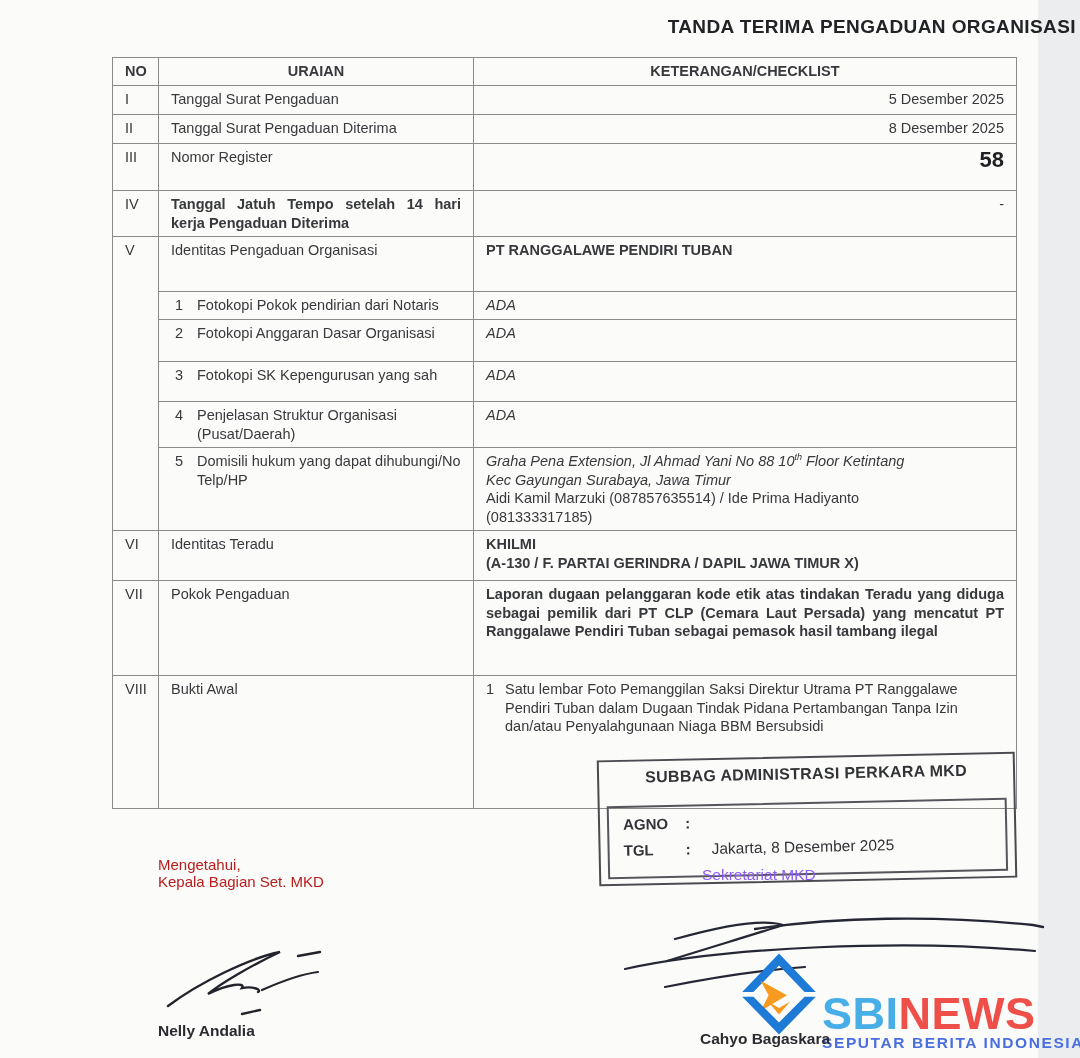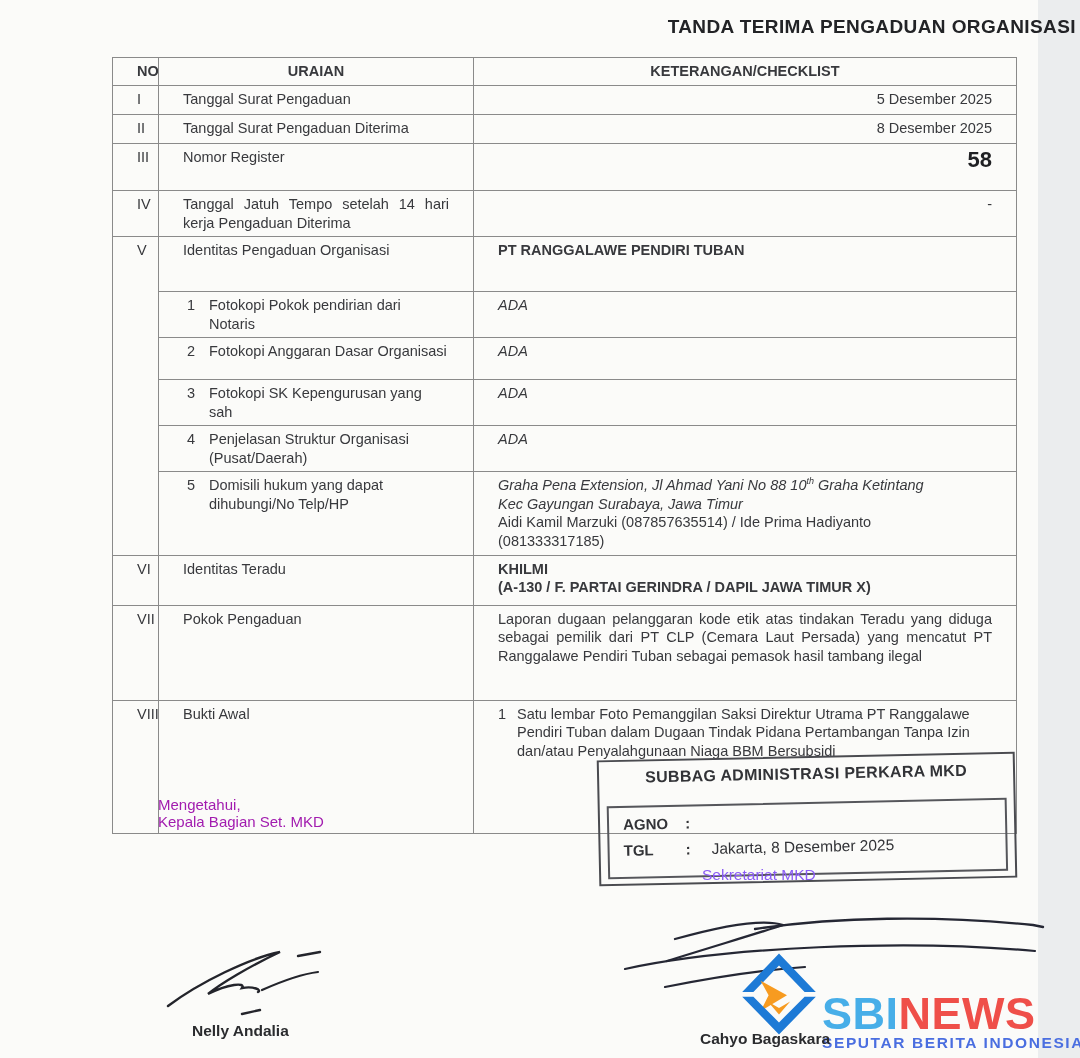--- a/index.html
+++ b/index.html
@@ -14,39 +14,39 @@
     position:absolute;top:16px;left:0;width:1076px;text-align:right;
     font-size:19px;font-weight:bold;letter-spacing:.4px;color:#222326;
   }
   table.main{
     position:absolute;left:112px;top:57px;width:904px;
     border-collapse:collapse;table-layout:fixed;
   }
   table.main td,table.main th{
     border:1px solid #8a8a8a;vertical-align:top;
     font-size:14.5px;line-height:1.28;color:#38393d;
-    padding:4px 24px;overflow:hidden;
+    padding:4px 12px;overflow:hidden;
   }
   th.hdr{font-weight:bold;text-align:center;vertical-align:middle;padding:3px;color:#232427;}
   td.no{padding-left:9px;}
   td.val-right{text-align:right;padding-right:12px;}
-  td.justify{text-align:justify;}
+  td.justify{text-align:justify;font-weight:bold;}
   .big-num{font-size:22px;font-weight:bold;line-height:1.05;color:#1f2023;}
   .bold-val{font-weight:bold;color:#232427;}
   .ada{font-style:italic;}
   .sub-label{display:flex;gap:10px;padding-left:4px;}
   .sub-num{flex:0 0 12px;}
   .addr{font-style:italic;}
   .addr sup{font-size:9px;font-style:italic;}
   .ket-pad{padding-left:12px;}
   .list-item{display:flex;gap:9px;max-width:512px;}
   .list-num{flex:0 0 10px;}
-  .sig-block-left{position:absolute;left:158px;top:796px;font-size:15px;color:#a21caf;}
+  .sig-block-left{position:absolute;left:158px;top:856px;font-size:15px;color:#b91c1c;}
   .sig-name{font-weight:bold;font-size:15.5px;color:#2a2b2e;}
-  .nelly-name{position:absolute;left:158px;top:1022px;margin-left:34px;}
+  .nelly-name{position:absolute;left:158px;top:1022px;}
   .cahyo-name{position:absolute;left:700px;top:1030px;}
   .sig-svg{position:absolute;}
   .stamp{
     position:absolute;left:598px;top:756px;width:414px;height:122px;
     border:2px solid #4a4b50;transform:rotate(-1.2deg);
     background:transparent;
   }
   .stamp-title{
     text-align:center;font-weight:bold;font-size:16px;letter-spacing:.3px;
     color:#323337;padding-top:7px;
@@ -152,21 +152,21 @@
     <td class="ket-pad ada">ADA</td>
   </tr>
   <tr style="height:72px">
     <td>
           <div class="sub-label">
       <span class="sub-num">5</span>
       <span>Domisili hukum yang dapat dihubungi/No  Telp/HP</span>
     </div>
         </td>
     <td class="ket-pad">
-      <div class="addr"><span>Graha Pena Extension, Jl  Ahmad Yani No 88 10</span><sup>th</sup><span> Graha Ketintang</span></div>
+      <div class="addr"><span>Graha Pena Extension, Jl  Ahmad Yani No 88 10</span><sup>th</sup><span> Floor Ketintang</span></div>
       <div class="addr">Kec  Gayungan Surabaya, Jawa Timur</div>
       <div>Aidi Kamil Marzuki (087857635514) / Ide Prima Hadiyanto</div>
       <div>(081333317185)</div>
     </td>
   </tr>
   <tr style="height:50px">
     <td class="no">VI</td>
     <td>Identitas Teradu</td>
     <td class="ket-pad bold-val">
       <div>KHILMI</div>

